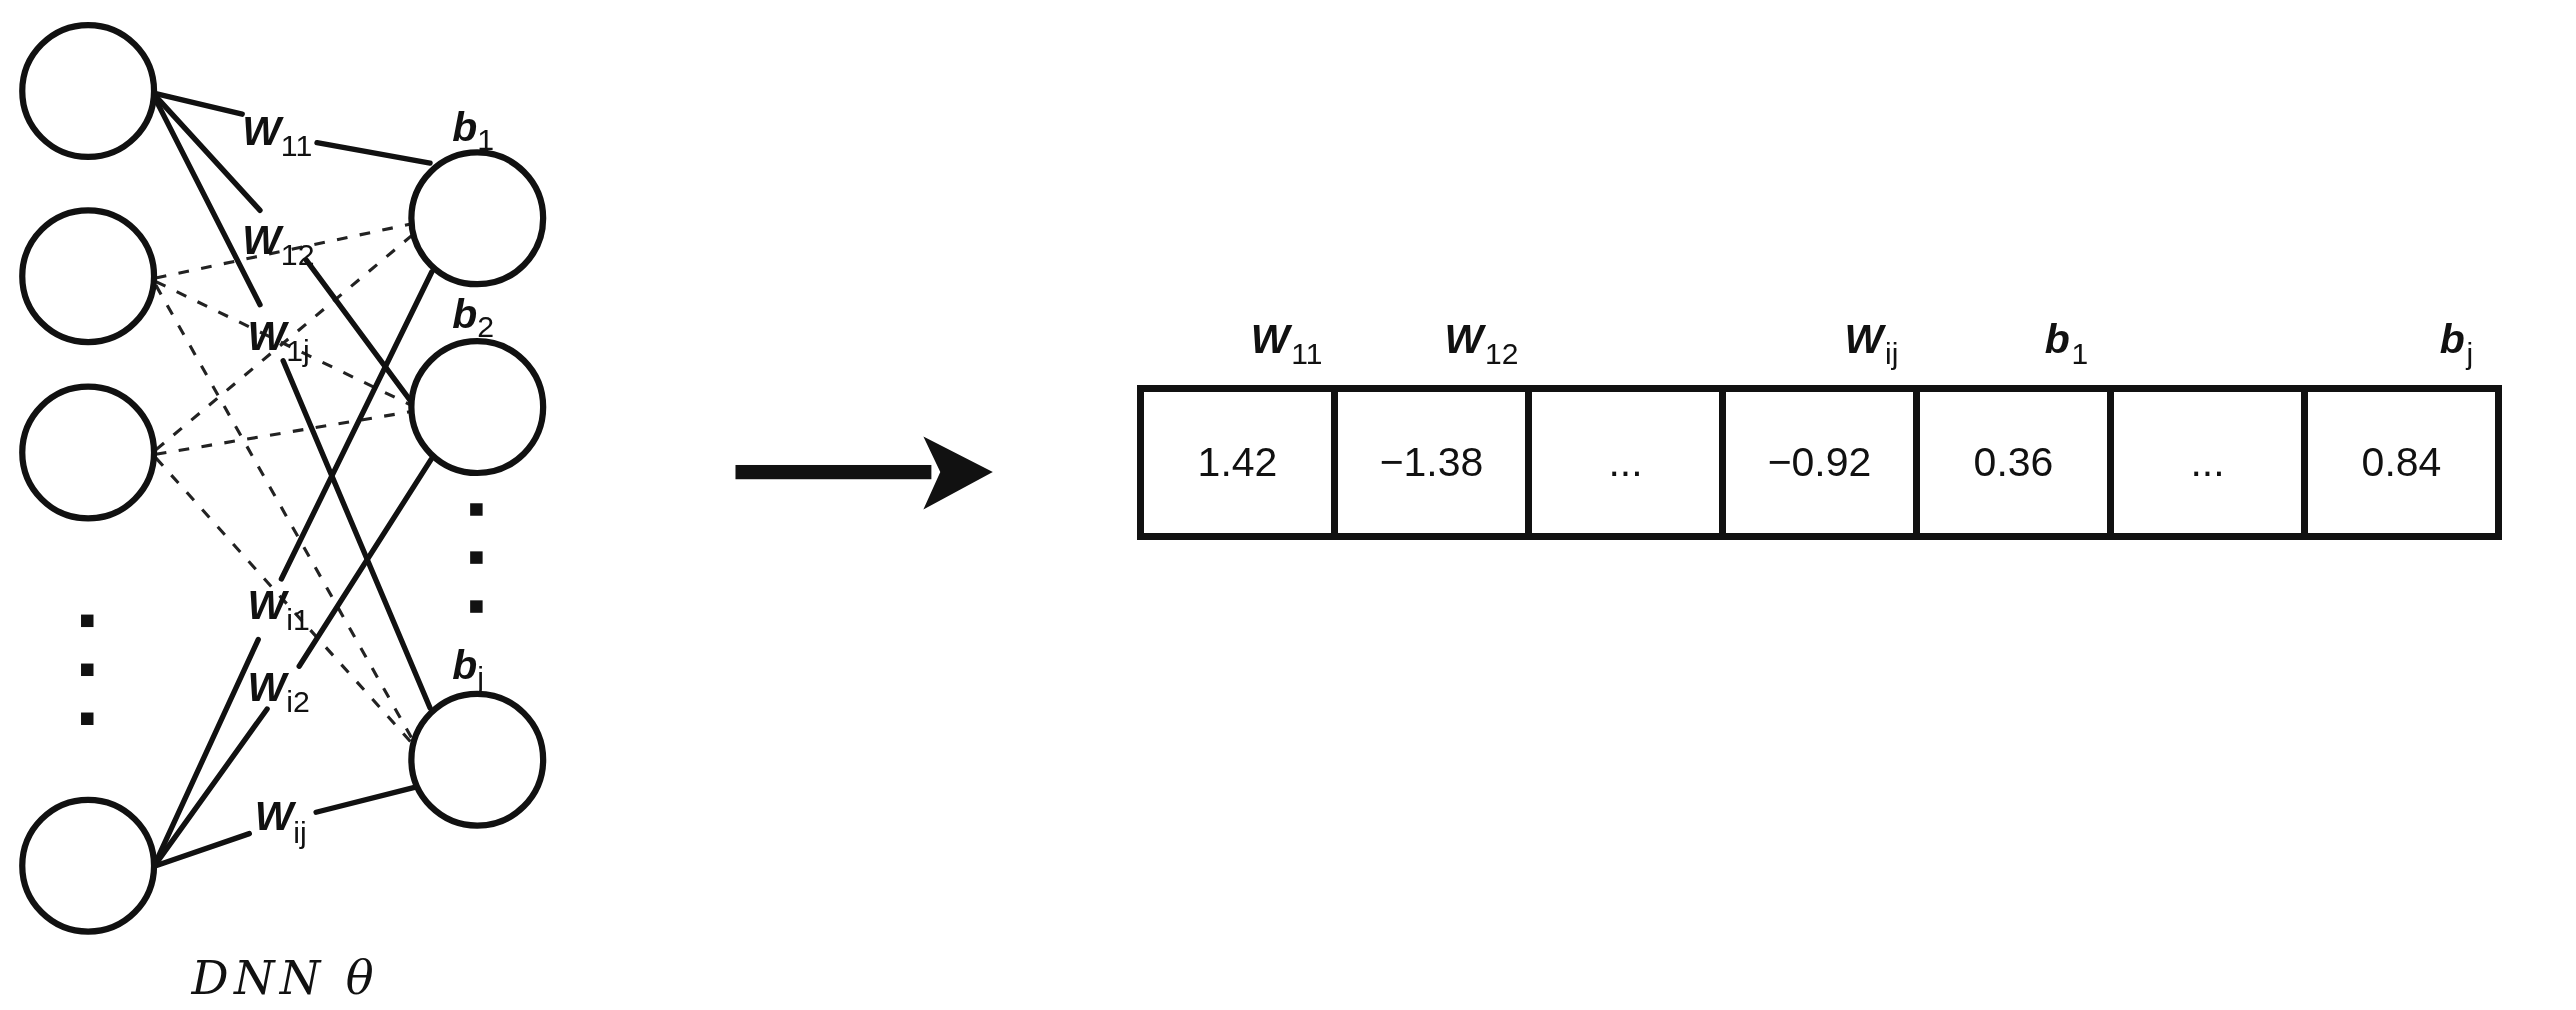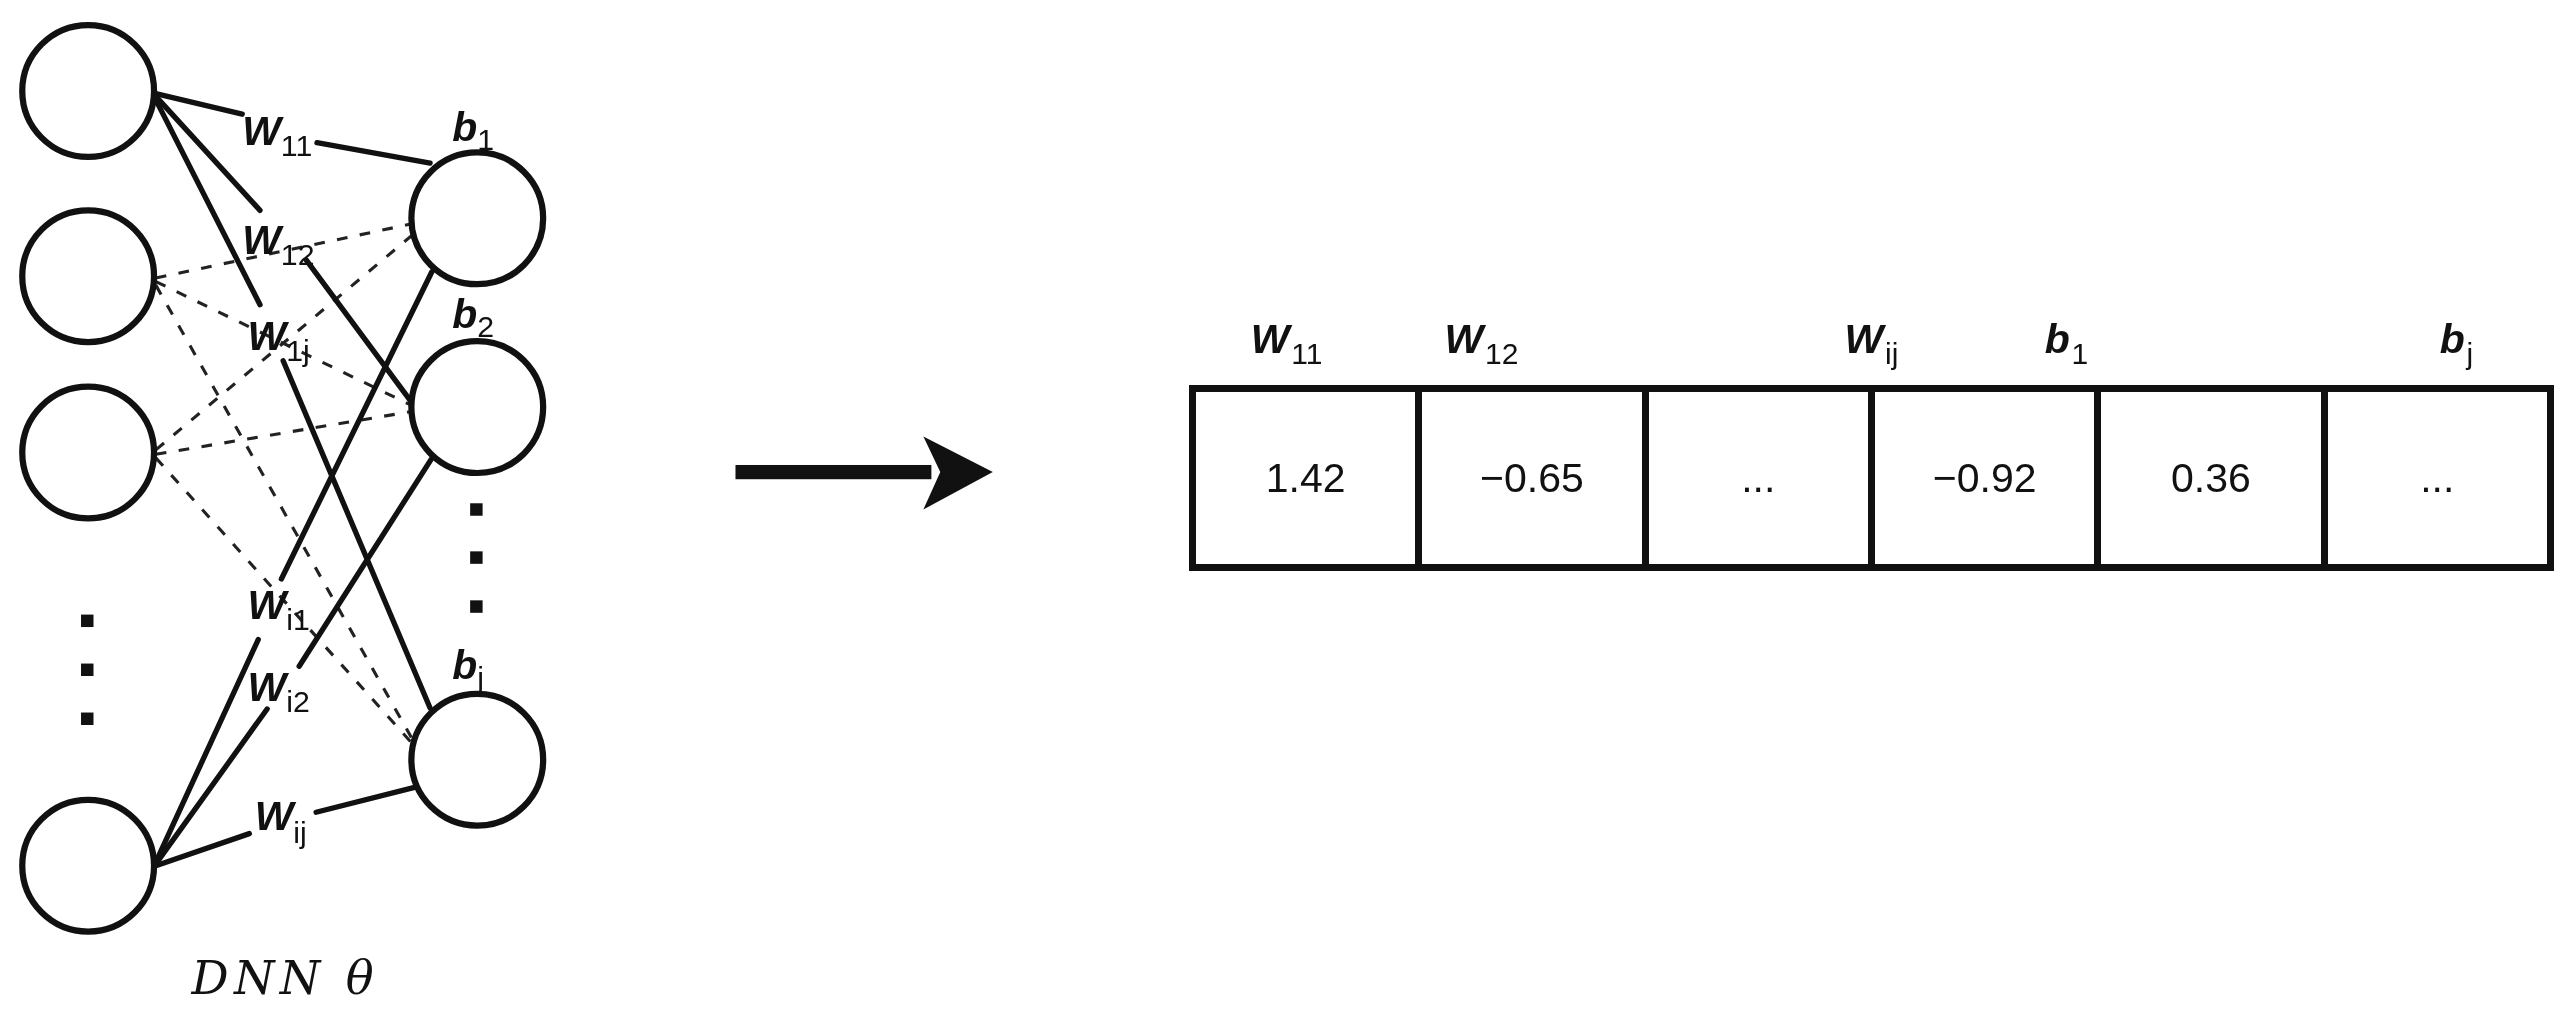--- a/index.html
+++ b/index.html
@@ -6,21 +6,21 @@
   body { width: 2576px; height: 1011px; position: relative; overflow: hidden; font-family: "Liberation Sans", sans-serif; }
   svg.canvas { position: absolute; left: 0; top: 0; }
   .node { fill: #ffffff; stroke: #111111; stroke-width: 7; }
   .edge-solid { stroke: #111111; stroke-width: 6; fill: none; stroke-linecap: round; }
   .edge-dashed { stroke: #222222; stroke-width: 3.5; fill: none; stroke-dasharray: 12 14; }
   .dot { fill: #111111; }
   .wlabel { font-family: "Liberation Sans", sans-serif; font-weight: bold; font-style: italic; font-size: 46px; fill: #111111; }
   .wsub { font-family: "Liberation Sans", sans-serif; font-weight: normal; font-style: normal; font-size: 34px; fill: #111111; }
   .caption { font-family: "DejaVu Serif", "Liberation Serif", serif; font-style: italic; font-size: 52px; fill: #111111; letter-spacing: 6px; }
 
-  .param-table { position: absolute; left: 1189px; top: 385px; display: flex; border: 7.1px solid #111111; box-sizing: border-box; height: 186px; width: 1365px; }
+  .param-table { position: absolute; left: 1137px; top: 385px; display: flex; border: 7.1px solid #111111; box-sizing: border-box; height: 155px; width: 1365px; }
   .param-cell { flex: 1 1 0; display: flex; align-items: center; justify-content: center; border-left: 7.1px solid #111111; box-sizing: border-box; font-family: "Liberation Sans", sans-serif; font-size: 41px; color: #111111; }
   .param-cell:first-child { border-left: none; }
   .param-labels { position: absolute; left: 1189px; top: 312px; width: 1365px; height: 71px; display: flex; }
   .param-label { flex: 1 1 0; display: flex; justify-content: center; align-items: flex-start; padding-top: 7.1px; box-sizing: border-box; }
   .param-label .sym { font-weight: bold; font-style: italic; font-size: 41px; color: #111111; line-height: 1; }
   .param-label .sub { font-size: 30px; color: #111111; line-height: 1; position: relative; top: 19.6px; margin-left: 1.8px; }
 </style>
 </head>
 <body>
 
@@ -125,19 +125,20 @@
       <span class="sub"></span>
     </div>
   <div class="param-label">
       <span class="sym">b</span>
       <span class="sub">j</span>
     </div>
 </div>
 
 <div class="param-table">
   <div class="param-cell">1.42</div>
-  <div class="param-cell">−0.65</div>
+  <div class="param-cell">−1.38</div>
   <div class="param-cell">...</div>
   <div class="param-cell">−0.92</div>
   <div class="param-cell">0.36</div>
   <div class="param-cell">...</div>
+  <div class="param-cell">0.84</div>
 </div>
 
 
 </body></html>

